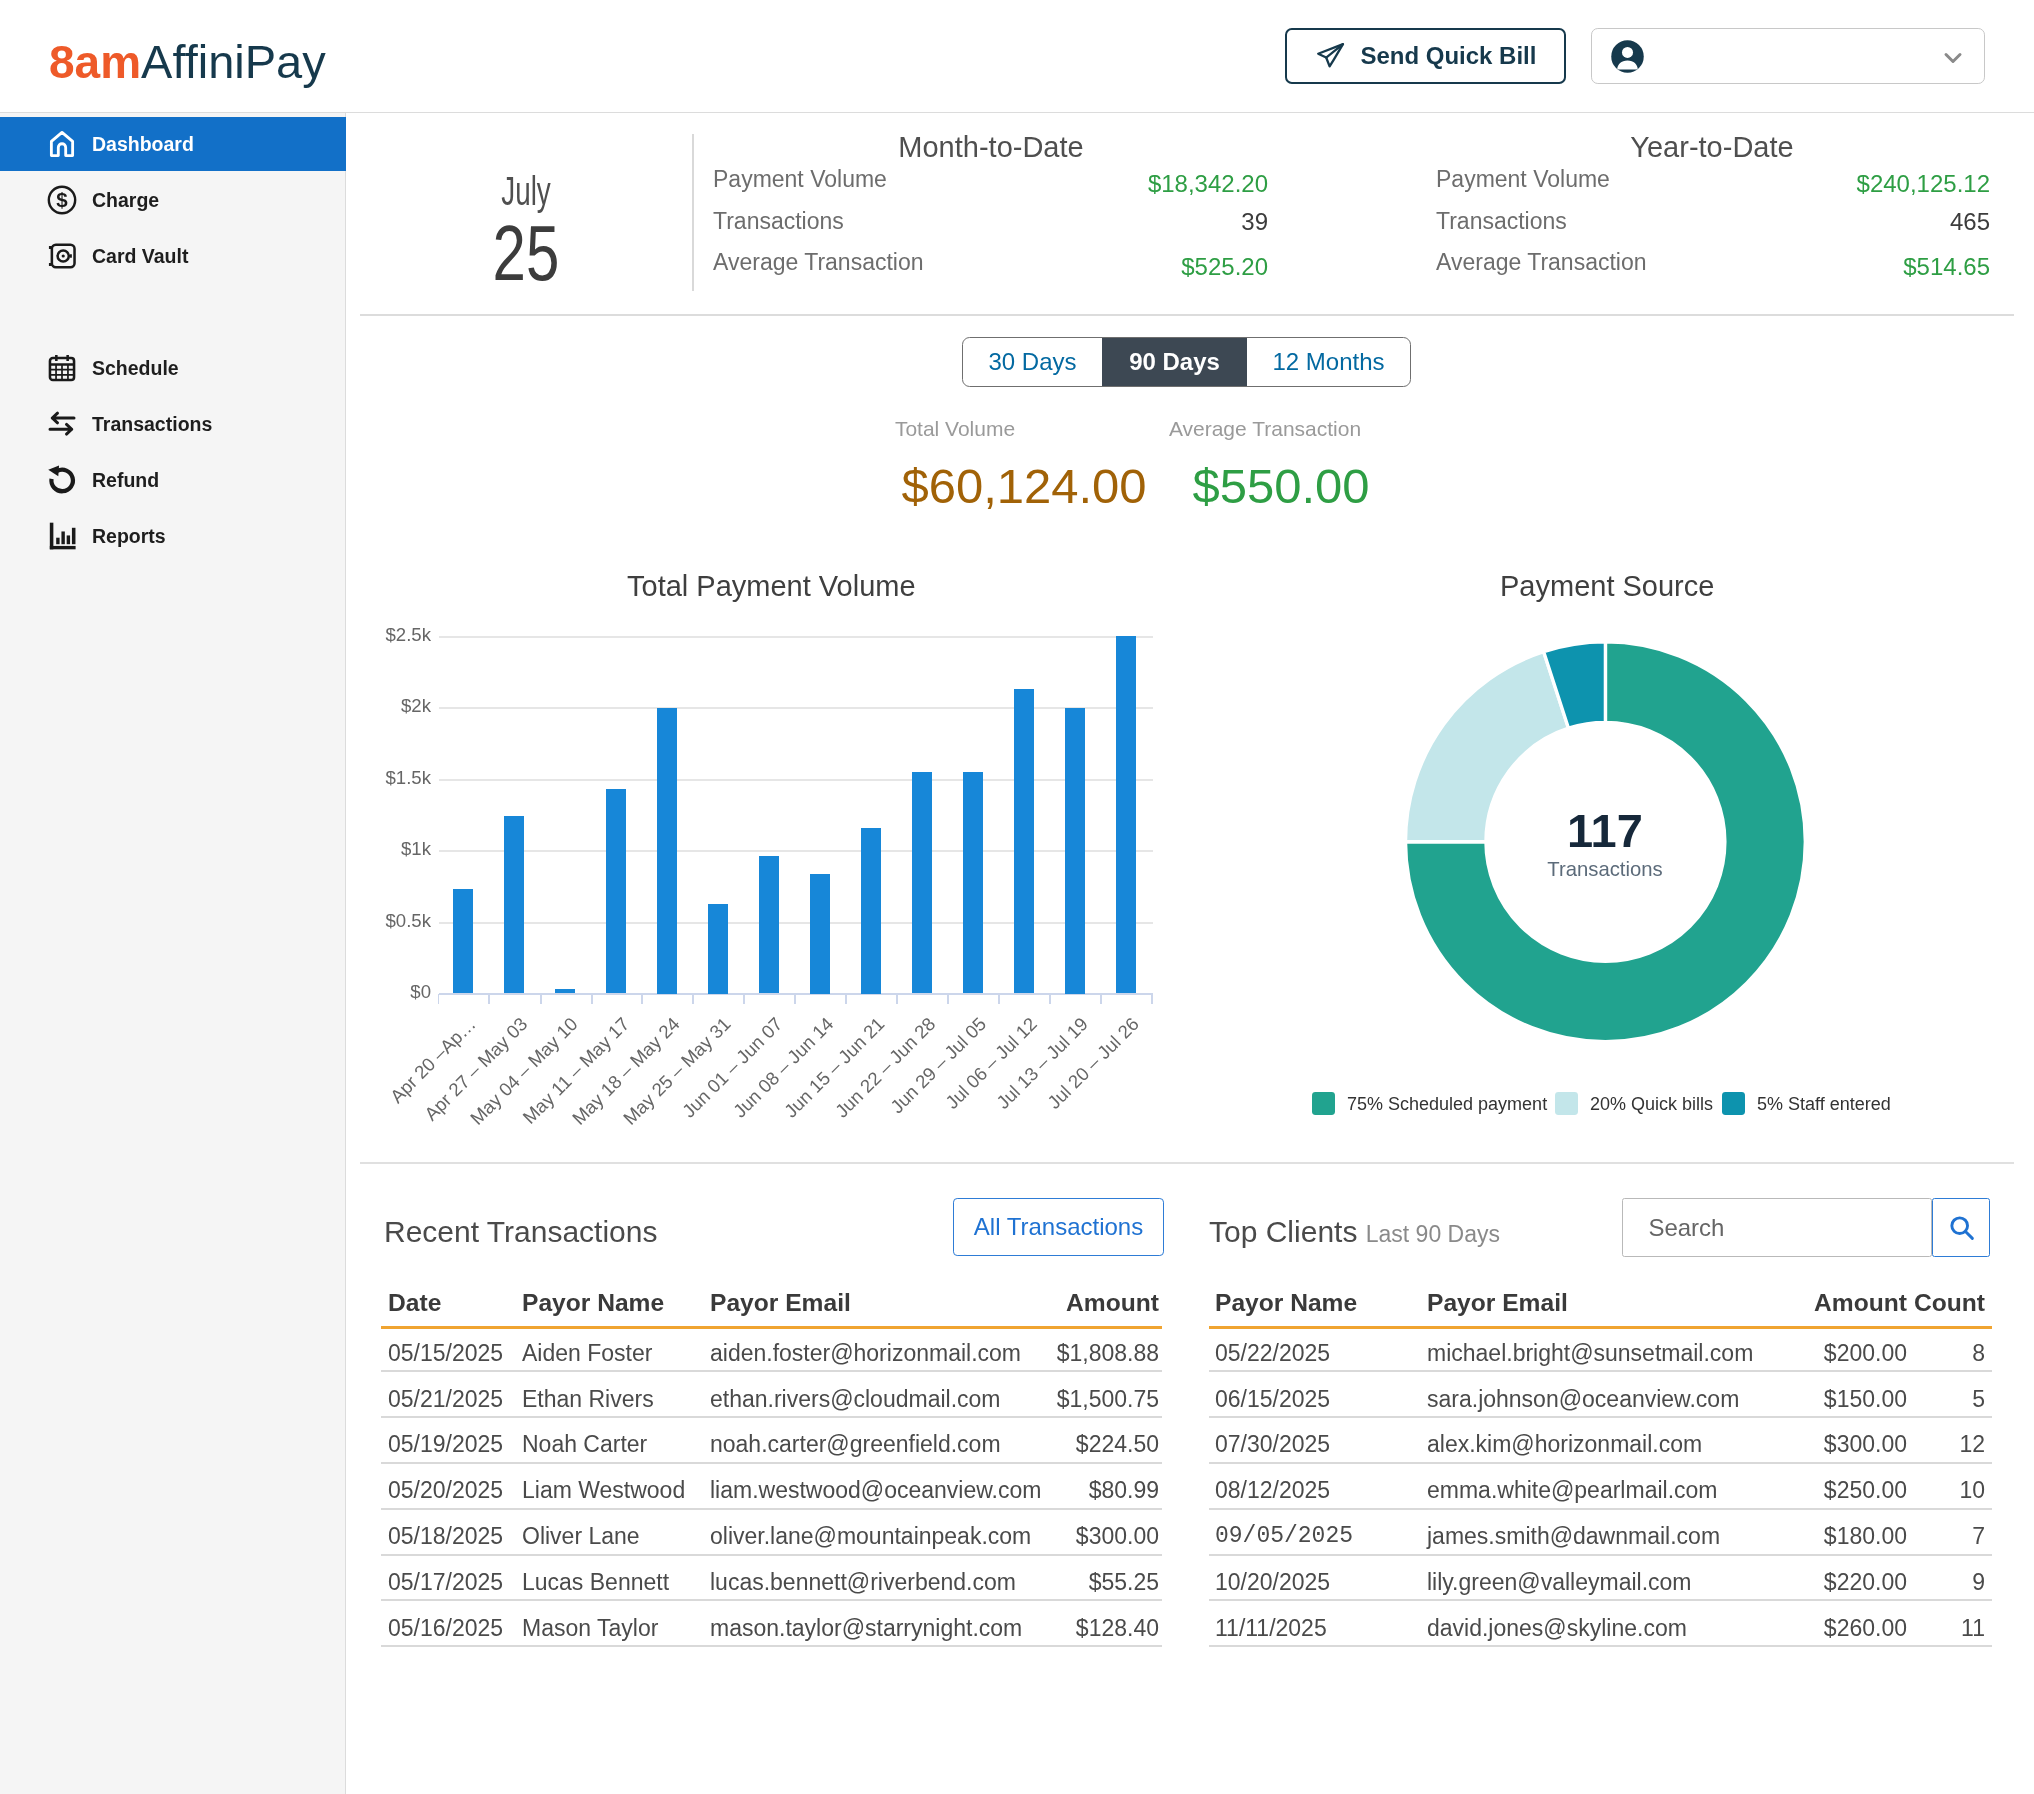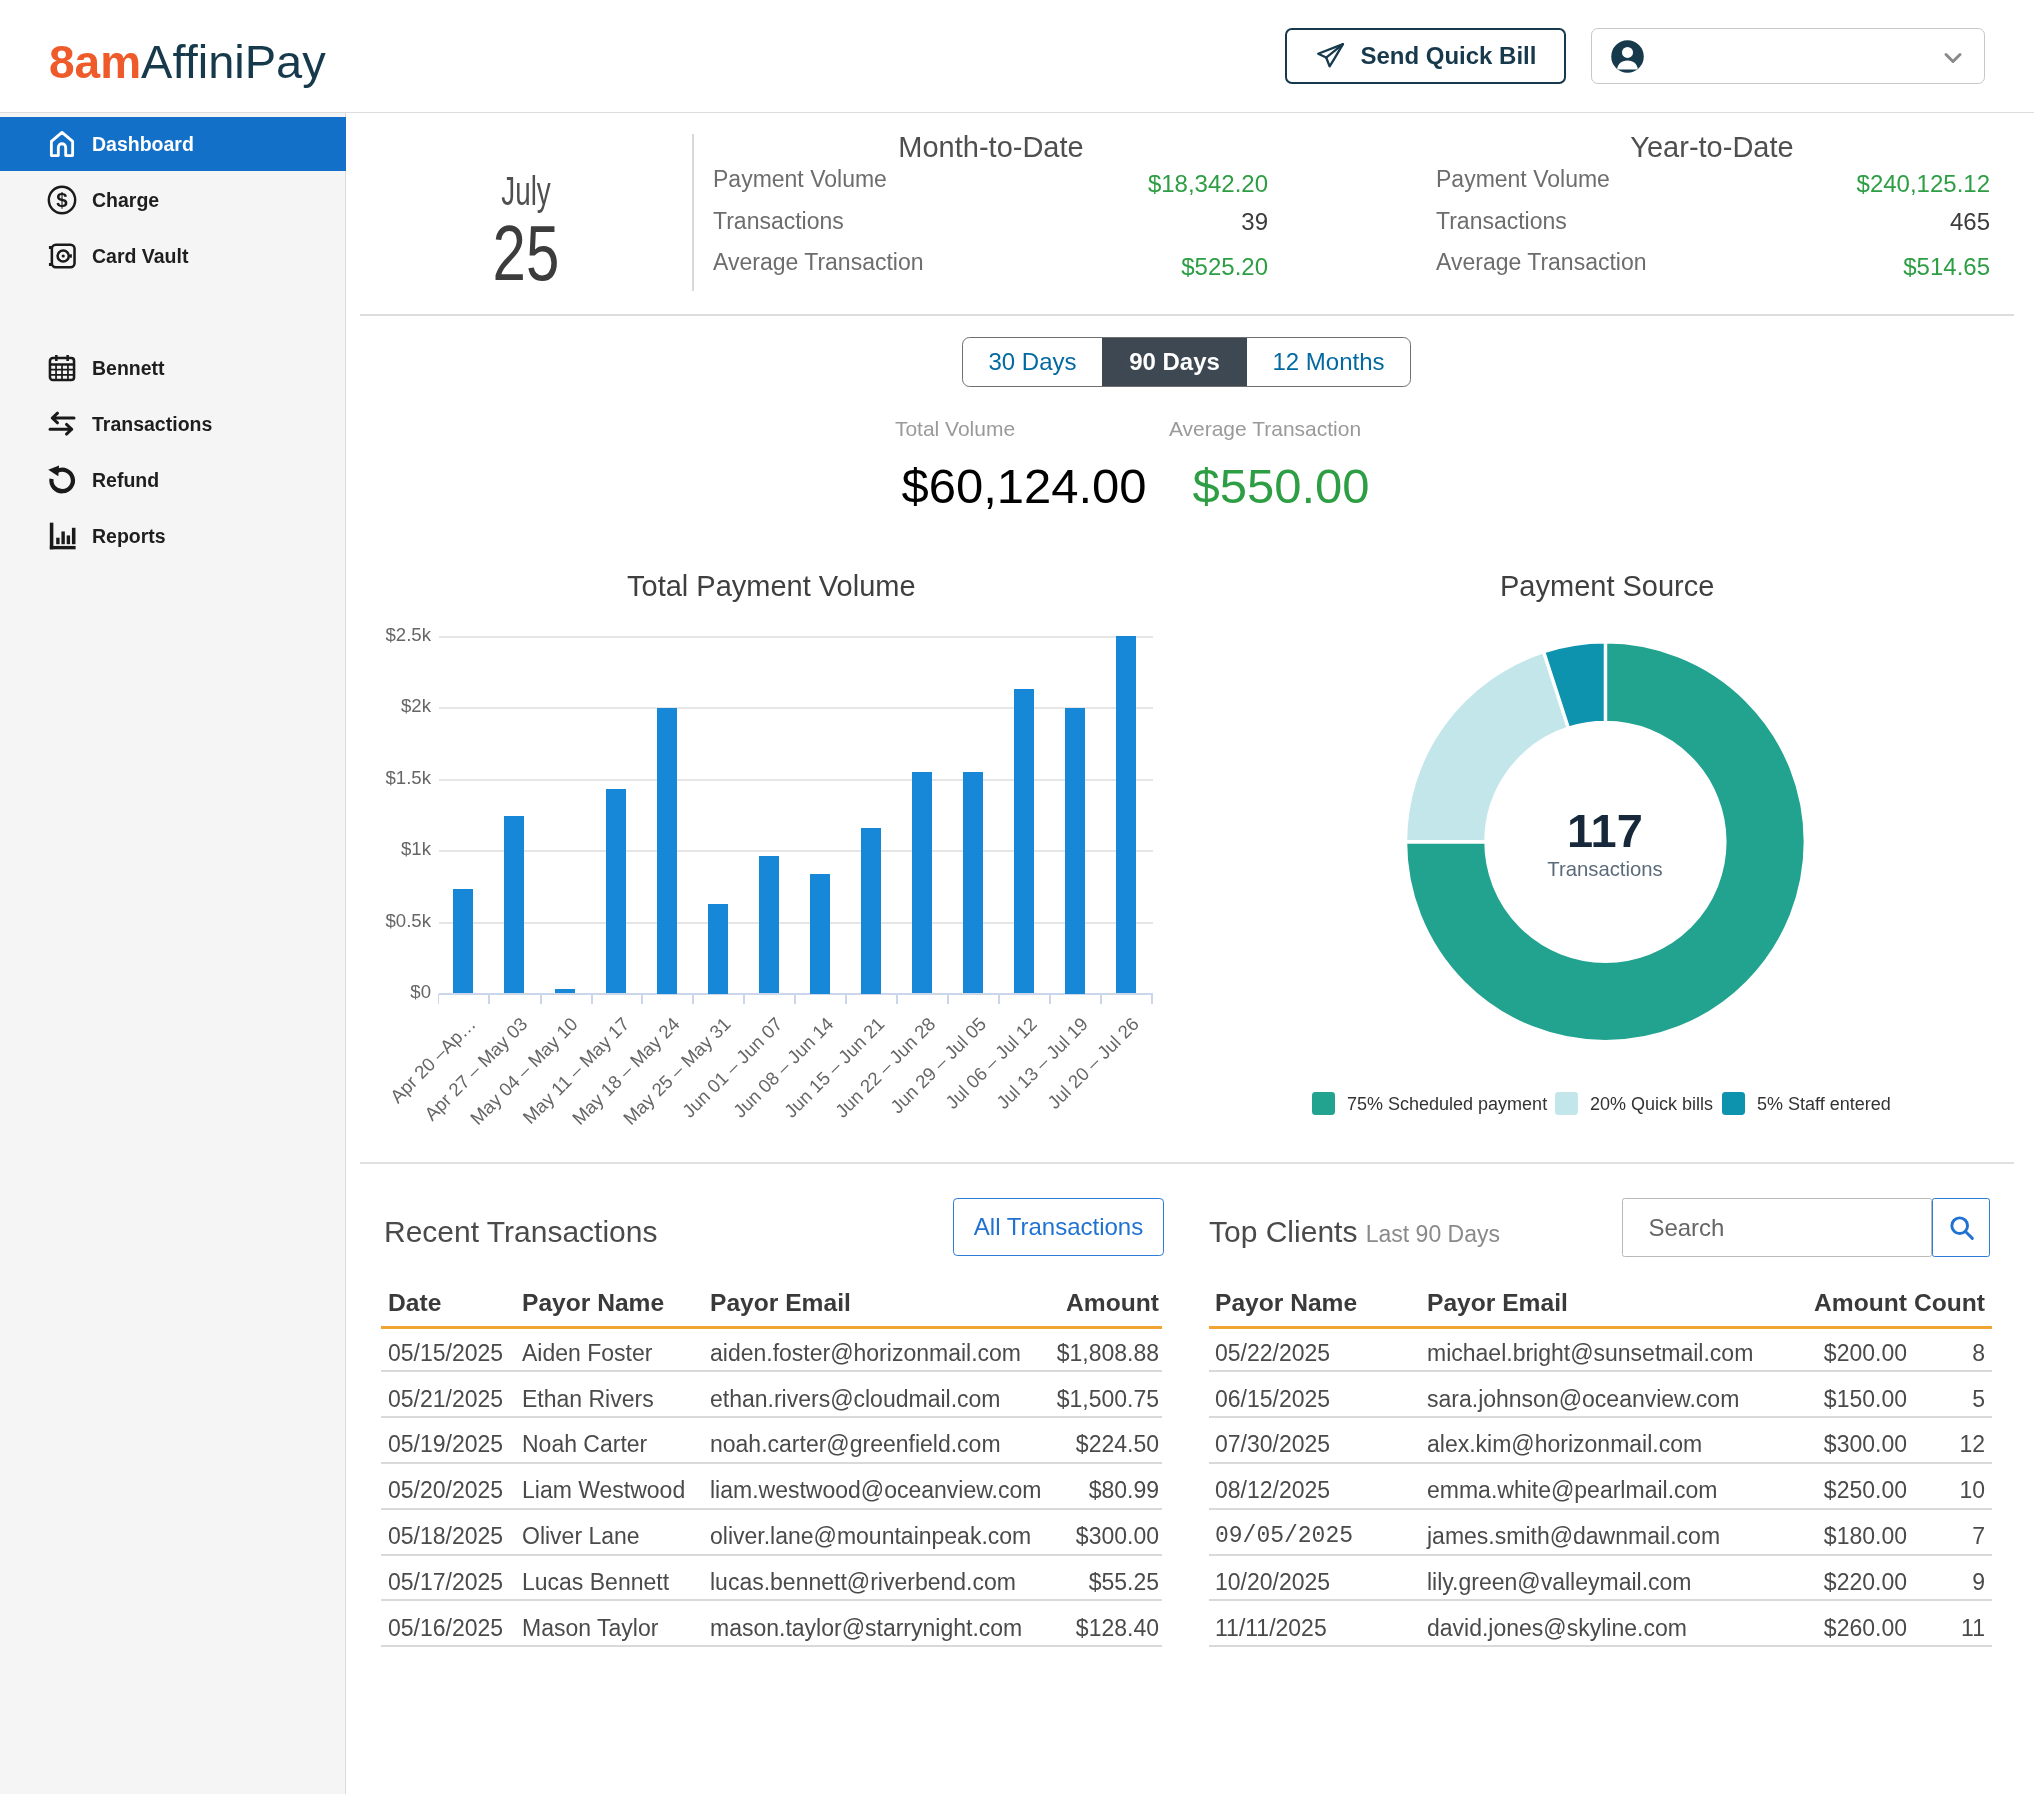--- a/index.html
+++ b/index.html
@@ -104,21 +104,21 @@
     <span class="tx">Card Vault</span>
   </div>
   <div class="nav" style="top:228px;">
     <span class="ic">
       <svg width="34" height="34" viewBox="0 0 24 24" fill="none" stroke="#1a1a1a" stroke-width="1.8">
         <rect x="3.5" y="5" width="17" height="15.5" rx="2"></rect>
         <path d="M8 2.8 V7 M16 2.8 V7 M3.5 9.5 H20.5"></path>
         <path d="M3.5 13.2 H20.5 M3.5 16.9 H20.5 M7.8 9.5 V20.5 M12 9.5 V20.5 M16.2 9.5 V20.5" stroke-width="1.2"></path>
       </svg>
     </span>
-    <span class="tx">Bennett</span>
+    <span class="tx">Schedule</span>
   </div>
   <div class="nav" style="top:284px;">
     <span class="ic">
       <svg width="36" height="36" viewBox="0 0 24 24" fill="none" stroke="#1a1a1a" stroke-width="2" stroke-linecap="round" stroke-linejoin="round">
         <path d="M20 8 H5.5 M5.5 8 L9 4.8 M5.5 8 L9 11.2"></path>
         <path d="M4 15.5 H18.5 M18.5 15.5 L15 12.3 M18.5 15.5 L15 18.7"></path>
       </svg>
     </span>
     <span class="tx">Transactions</span>
   </div>
@@ -170,21 +170,21 @@
   <div class="abs" style="left:360px;top:314px;width:1654px;height:1.7px;background:#dcdcdc;"></div>
 </div>
 
 <div id="tabs">
   <div class="tab" style="width:139px;">30 Days</div>
   <div class="tab sel" style="width:145px;">90 Days</div>
   <div class="tab" style="flex:1;">12 Months</div>
 </div>
 
 <div class="abs" style="left:828px;top:417px;width:254px;text-align:center;font-size:21px;color:#9a9a9a;">Total Volume</div>
-<div class="abs" style="left:897px;top:458px;width:254px;text-align:center;font-size:49px;color:#000000;">$60,124.00</div>
+<div class="abs" style="left:897px;top:458px;width:254px;text-align:center;font-size:49px;color:#a16207;">$60,124.00</div>
 <div class="abs" style="left:1138px;top:417px;width:254px;text-align:center;font-size:21px;color:#9a9a9a;">Average Transaction</div>
 <div class="abs" style="left:1154px;top:458px;width:254px;text-align:center;font-size:49px;color:#2e9e44;">$550.00</div>
 
 <div class="sect-title" style="left:627px;top:570px;">Total Payment Volume</div>
 <div id="plot" class="abs" style="left:439px;top:636px;width:714px;height:358px;">
     <div style="position:absolute;left:0;top:0px;width:714px;height:1.7px;background:#e6e6e6;"></div>
     <div style="position:absolute;left:0;top:71px;width:714px;height:1.7px;background:#e6e6e6;"></div>
     <div style="position:absolute;left:0;top:143px;width:714px;height:1.7px;background:#e6e6e6;"></div>
     <div style="position:absolute;left:0;top:214px;width:714px;height:1.7px;background:#e6e6e6;"></div>
     <div style="position:absolute;left:0;top:286px;width:714px;height:1.7px;background:#e6e6e6;"></div>

